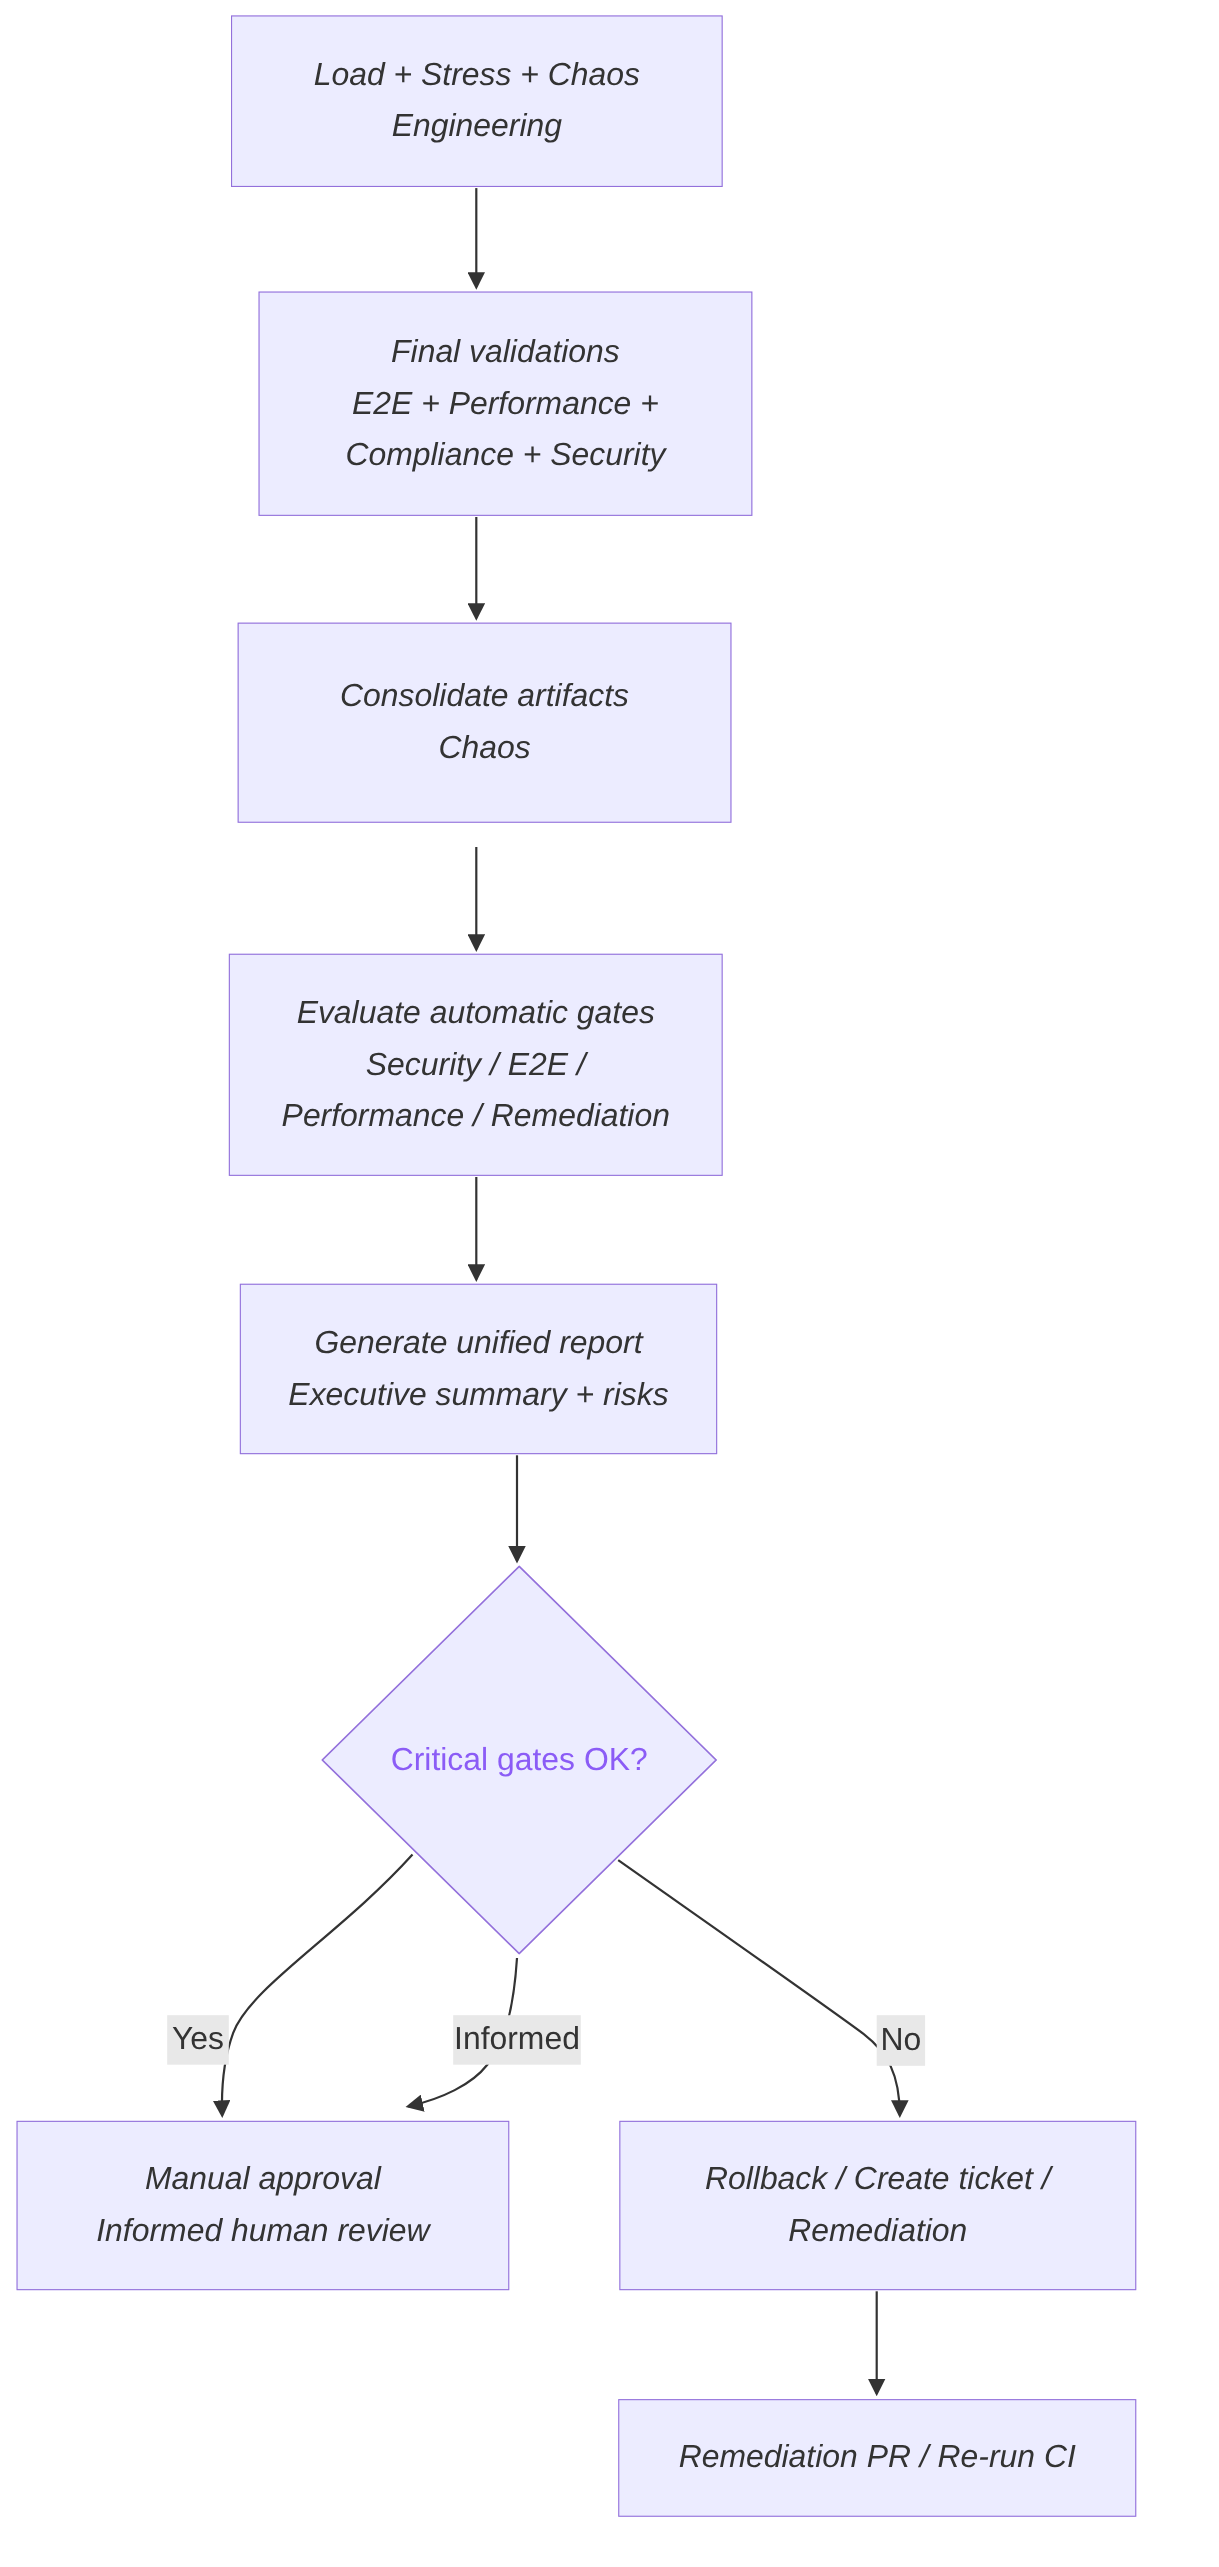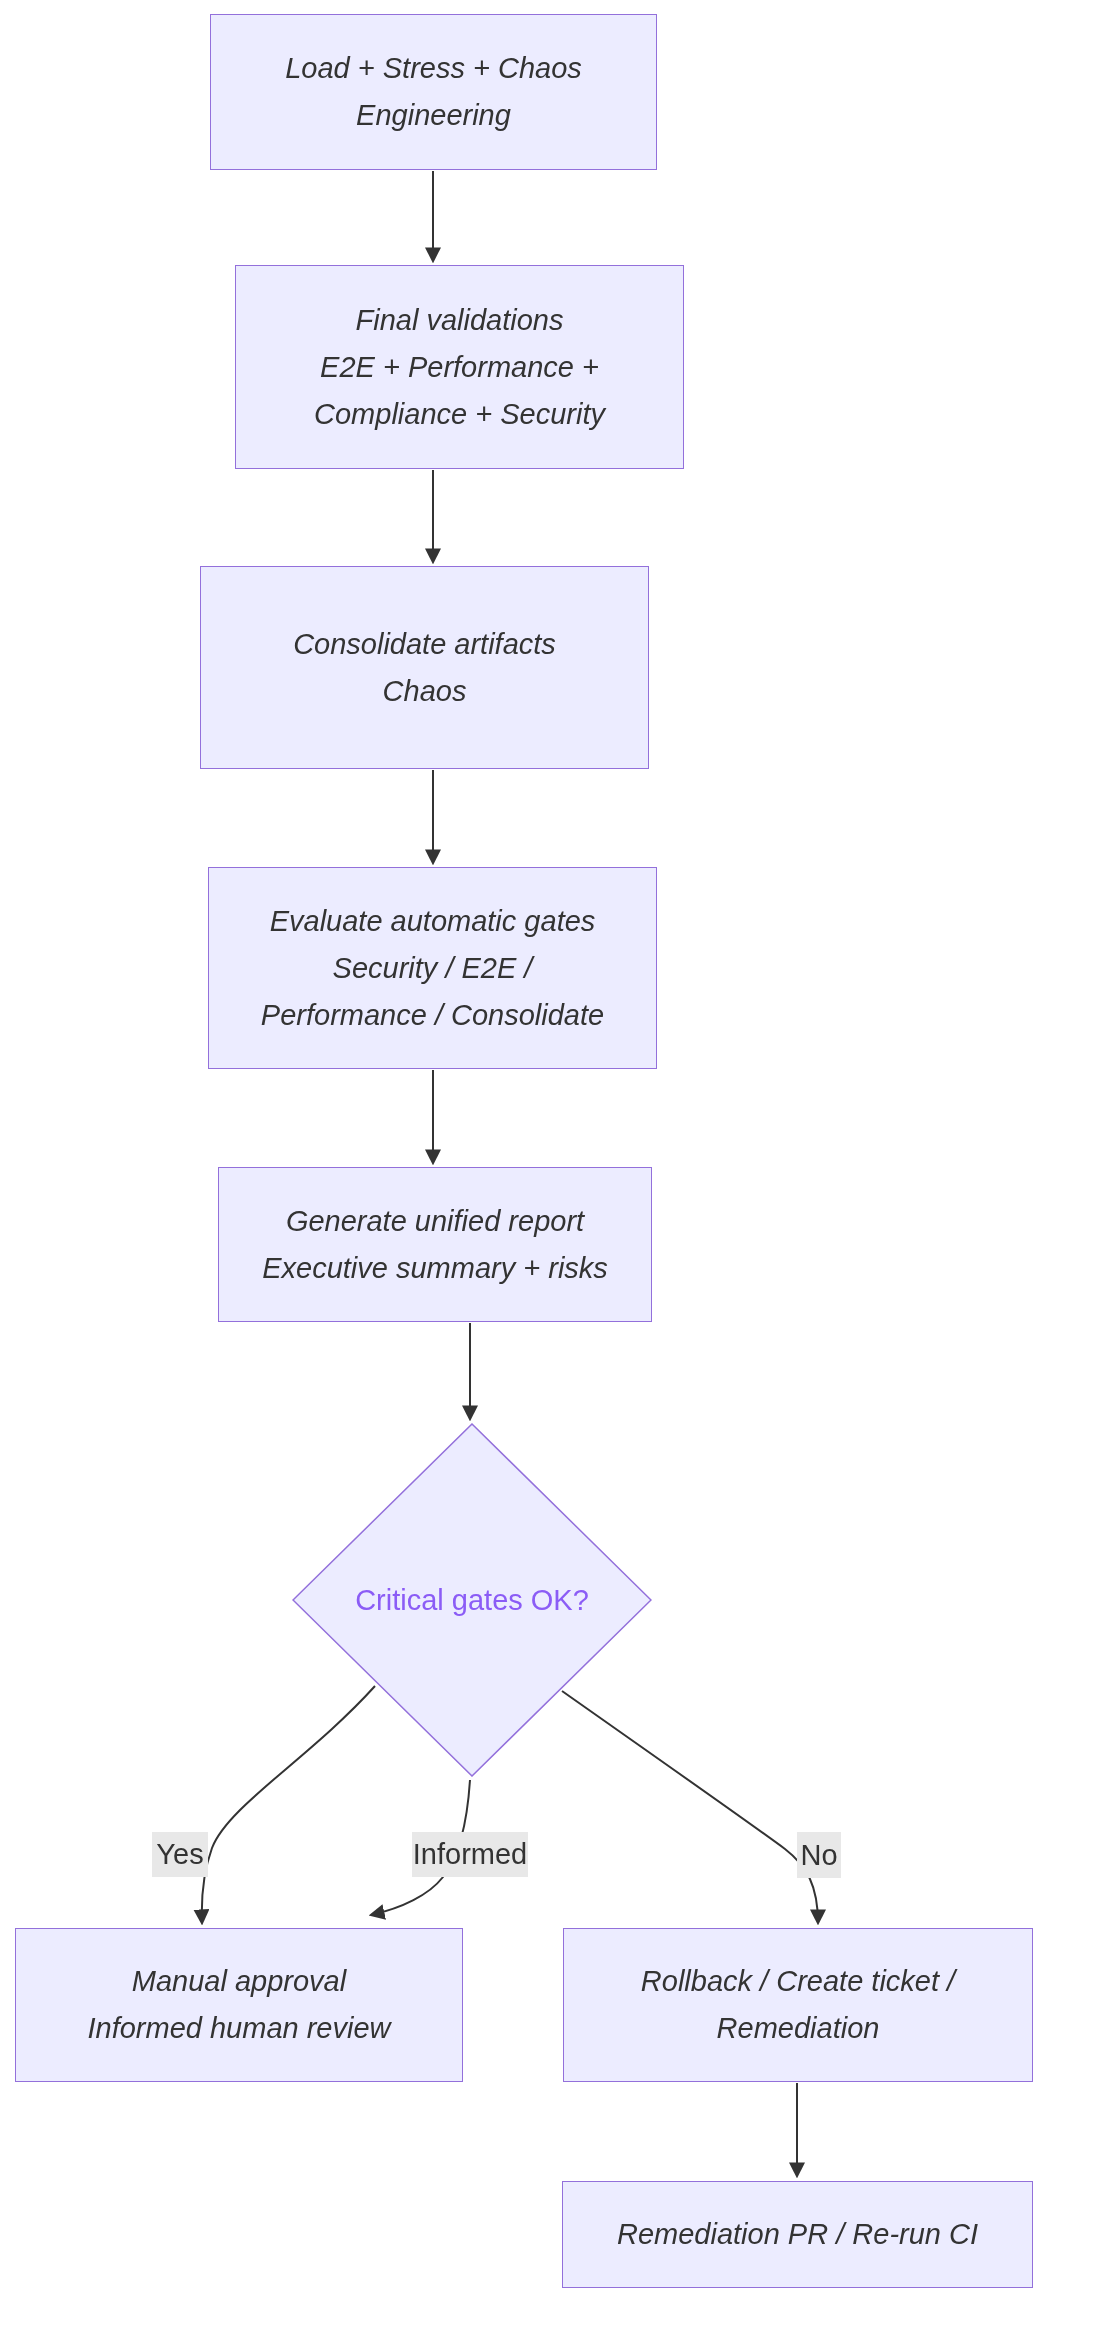--- a/index.html
+++ b/index.html
@@ -73,29 +73,29 @@
     <span>Load + Stress + Chaos</span>
     <span>Engineering</span>
   </div>
 
   <div class="node" style="left:208px;top:265px;width:449px;height:204px;margin-left:27px;">
     <span>Final validations</span>
     <span>E2E + Performance +</span>
     <span>Compliance + Security</span>
   </div>
 
-  <div class="node" style="left:200px;top:566px;width:449px;height:203px;">
+  <div class="node" style="left:216px;top:566px;width:449px;height:182px;">
     <span>Consolidate artifacts</span>
     <span>Chaos</span>
   </div>
 
   <div class="node" style="left:208px;top:867px;width:449px;height:202px;">
     <span>Evaluate automatic gates</span>
     <span>Security / E2E /</span>
-    <span>Performance / Consolidate</span>
+    <span>Performance / Remediation</span>
   </div>
 
   <div class="node" style="left:218px;top:1167px;width:434px;height:155px;">
     <span>Generate unified report</span>
     <span>Executive summary + risks</span>
   </div>
 
   <div class="decision" style="left:292px;top:1423px;width:360px;height:354px;">
     <svg viewBox="0 0 360 354" preserveAspectRatio="none" xmlns="http://www.w3.org/2000/svg">
       <polygon points="180,1 359,177 180,353 1,177" fill="#ECECFF" stroke="#9370DB" stroke-width="1.5"></polygon>

